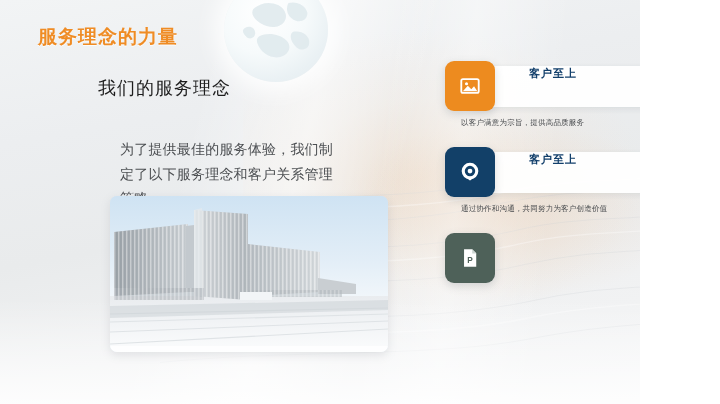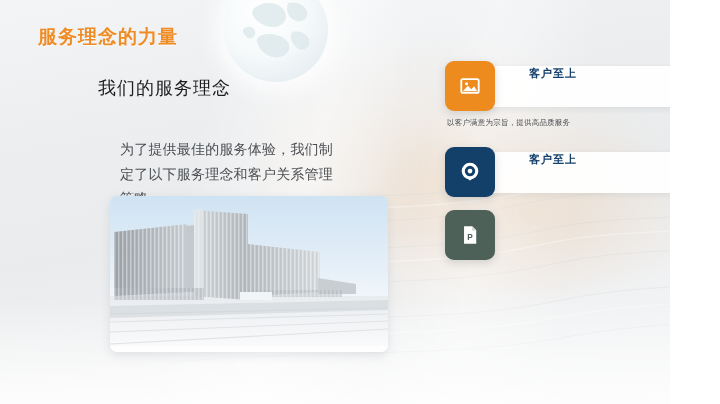--- a/index.html
+++ b/index.html
@@ -10,21 +10,20 @@
   body {
     font-family: "Liberation Sans", "DejaVu Sans", sans-serif;
   }
 
   #slide {
     position: relative;
     width: 640px;
     height: 404px;
     overflow: hidden;
     background: #eef0f1;
-    padding-left: 30px;
   }
 
   
   .bg-base {
     position: absolute;
     inset: 0;
     background:
       linear-gradient(170deg, #f2f4f5 0%, #eceef0 28%, #e9ebec 52%, #f0f1f2 74%, #f4f5f6 100%);
   }
   .bg-warm {
@@ -170,21 +169,21 @@
     height: 50px;
     border-radius: 9px;
     display: flex;
     align-items: center;
     justify-content: center;
     box-shadow: 0 3px 8px rgba(90,100,110,0.22);
   }
   .badge svg { display:block; }
   .desc {
     margin-top: 9px;
-    margin-left: 2px;
+    margin-left: 16px;
     width: 210px;
     font-size: 7.5px;
     line-height: 1.85;
     color: #46494c;
     letter-spacing: .2px;
   }
 </style>
 </head>
 <body>
 
@@ -318,20 +317,21 @@
       </div>
       <div class="badge" style="background:#124068">
         <span>
           <svg width="22" height="22" viewBox="0 0 24 24">
             <circle cx="12" cy="11" r="7.4" fill="none" stroke="#ffffff" stroke-width="3.4"></circle>
             <circle cx="12" cy="11" r="2.6" fill="#ffffff"></circle>
             <rect x="10.4" y="17.6" width="3.2" height="3.4" rx="1.2" fill="#ffffff"></rect>
           </svg>
         </span>
       </div>
+      <div class="desc">通过协作和沟通，共同努力为客户创造价值</div>
     </div>
 
     <div class="card">
       <div class="badge" style="background:#4e6159">
         <span>
           <svg width="22" height="22" viewBox="0 0 24 24">
             <path d="M5.5 2.5 H14.4 L18.8 6.9 V21.5 H5.5 Z" fill="#ffffff"></path>
             <path d="M14.4 2.5 V7.1 H18.8 Z" fill="#cdd6d2"></path>
             <text x="9" y="17" font-family="Liberation Sans, sans-serif" font-size="9" font-weight="bold" fill="#4e6159">P</text>
           </svg>

